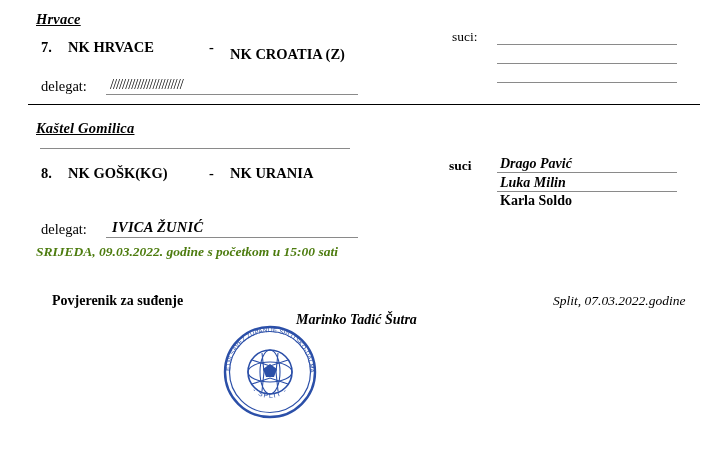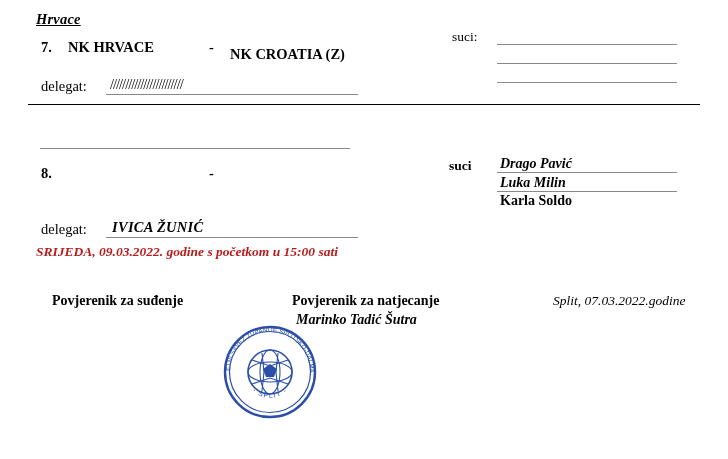--- a/index.html
+++ b/index.html
@@ -97,21 +97,21 @@
   .ref-name.upright {
     font-style: normal;
   }
 
   
   .date-banner {
     font-family: "Liberation Serif", serif;
     font-size: 13.5px;
     font-weight: bold;
     font-style: italic;
-    color: #b91c1c;
+    color: #4d7c0f;
   }
 
   
   .foot-title {
     font-family: "Liberation Serif", serif;
     font-size: 14px;
     font-weight: bold;
   }
   .foot-name {
     font-family: "Liberation Serif", serif;
@@ -153,42 +153,44 @@
   <div class="ref-name abs" style="left:500px; top:48px;"></div>
   <div class="abs underline-line" style="left:497px; top:82px; width:180px;"></div>
   <div class="ref-name abs" style="left:500px; top:67px;"></div>
 
   <div class="delegat-label abs" style="left:41px; top:78px;">delegat:</div>
   <div class="abs underline-line" style="left:106px; top:94px; width:252px;"></div>
   <div class="slashes abs" style="left:110px; top:76px;">////////////////////////</div>
 
   <div class="hr-thick" style="top:104px;"></div>
 
+  <div class="sect-title abs" style="left:36px; top:120px;">Kaštel Gomilica</div>
 
   <div class="abs underline-line" style="left:40px; top:148px; width:310px;"></div>
 
   <div class="match-num abs" style="left:41px; top:165px;">8.</div>
+  <div class="team abs" style="left:68px; top:165px;">NK GOŠK(KG)</div>
   <div class="dash abs" style="left:209px; top:165px;">-</div>
+  <div class="team abs" style="left:230px; top:165px;">NK URANIA</div>
 
   <div class="suci-label bold abs" style="left:449px; top:158px;">suci</div>
   <div class="abs underline-line" style="left:497px; top:172px; width:180px;"></div>
   <div class="ref-name abs" style="left:500px; top:156px;">Drago Pavić</div>
   <div class="abs underline-line" style="left:497px; top:191px; width:180px;"></div>
   <div class="ref-name abs" style="left:500px; top:175px;">Luka Milin</div>
   <div class="ref-name upright abs" style="left:500px; top:193px;">Karla Soldo</div>
 
   <div class="delegat-label abs" style="left:41px; top:221px;">delegat:</div>
   <div class="abs underline-line" style="left:106px; top:237px; width:252px;"></div>
   <div class="delegat-value abs" style="left:112px; top:219px;">IVICA ŽUNIĆ</div>
 
   <div class="date-banner abs" style="left:36px; top:244px;">SRIJEDA, 09.03.2022. godine s početkom u 15:00 sati</div>
 
   <div class="foot-title abs" style="left:52px; top:293px;">Povjerenik za suđenje</div>
 
-  <div class="foot-title abs" style="left:292px; top:293px;">Povjerenik za natjecanje</div>
   <div class="foot-name abs" style="left:296px; top:312px;">Marinko Tadić Šutra</div>
 
   <div class="foot-place abs" style="left:553px; top:293px;">Split, 07.03.2022.godine</div>
 
   <div class="stamp">
     <svg viewBox="0 0 104 104" width="104" height="104" aria-hidden="true">
       <defs>
         <path id="topArc" d="M 12,52 A 40,40 0 0 1 92,52" fill="none"></path>
         <path id="botArc" d="M 26,52 A 26,26 0 0 0 78,52" fill="none"></path>
       </defs>

